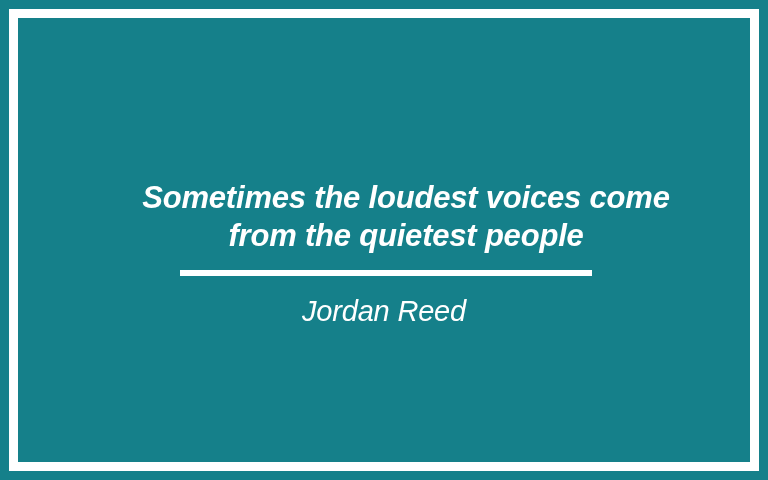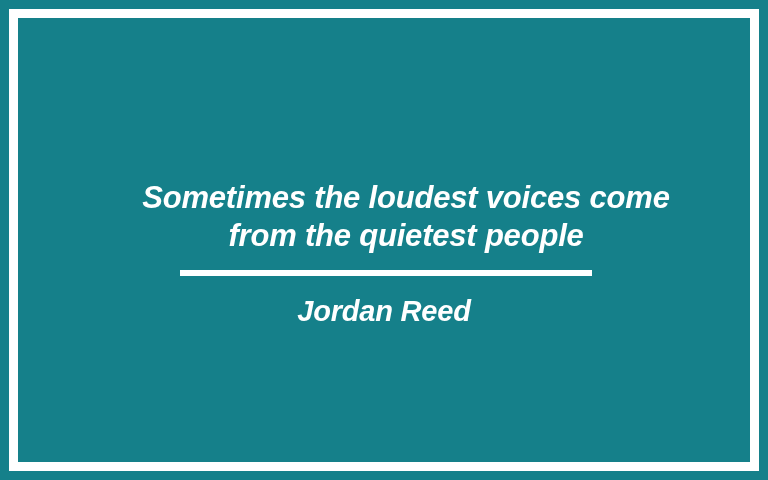--- a/index.html
+++ b/index.html
@@ -82,21 +82,21 @@
 
   #author-wrap {
     width: 768px;
     text-align: center;
     margin-top: 19px;
   }
 
   #author-name {
     font-family: "Liberation Sans", sans-serif;
     font-size: 29px;
-    font-weight: bold;
+    font-weight: normal;
     font-style: italic;
     letter-spacing: -0.2px;
     color: #ffffff;
     margin: 0;
     display: inline-block;
   }
 </style>
 </head>
 <body>
 

